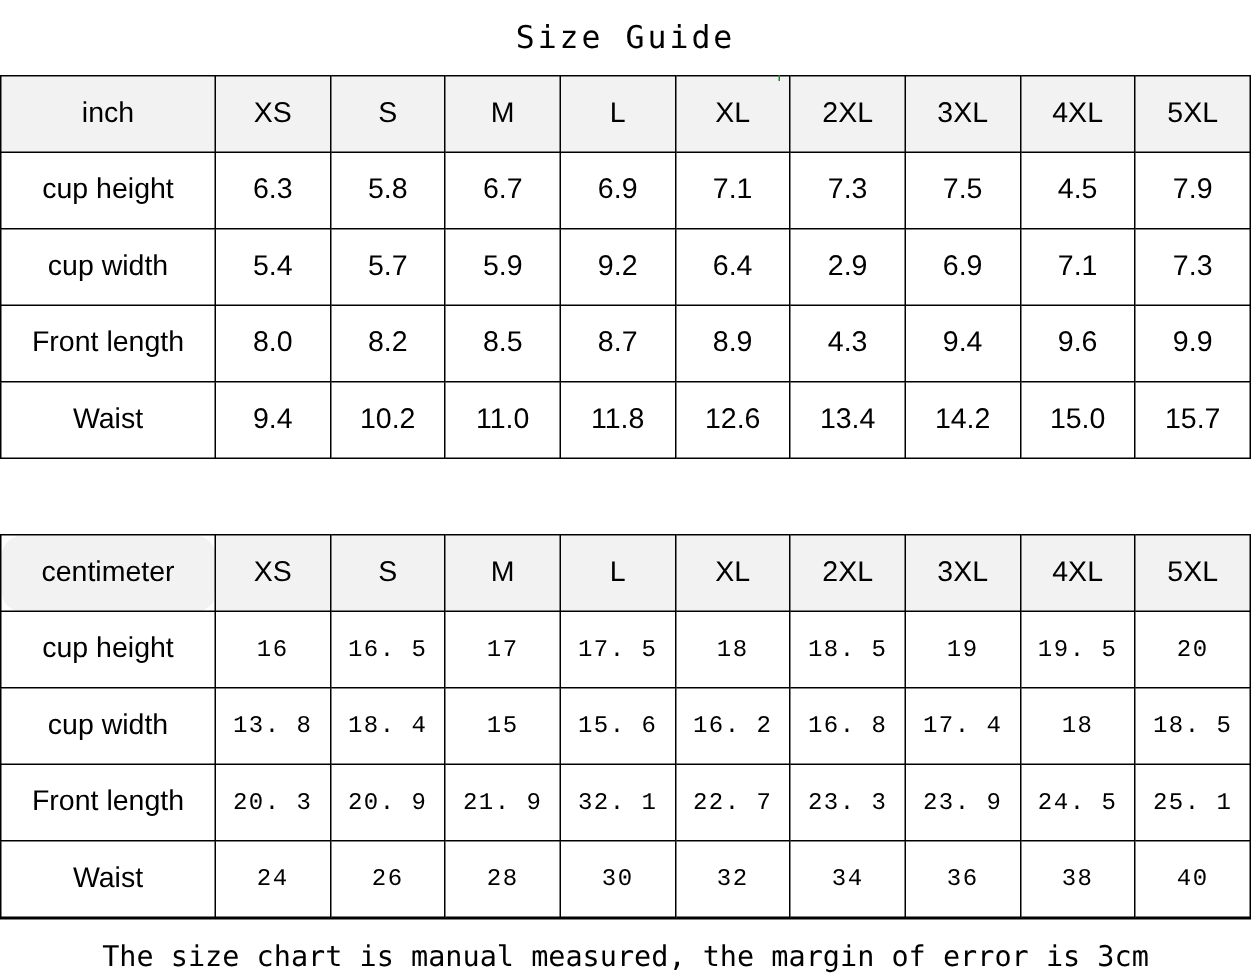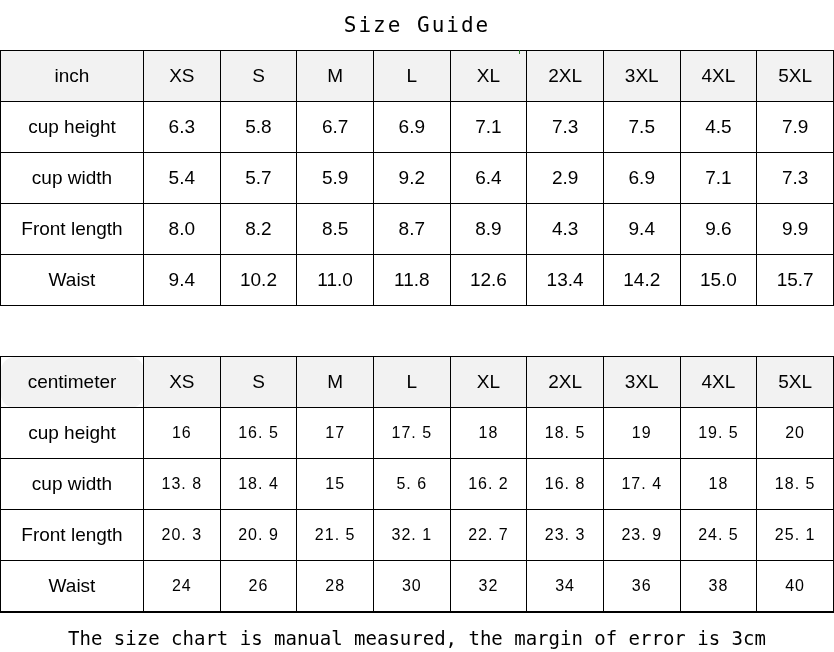--- a/index.html
+++ b/index.html
@@ -52,20 +52,21 @@
   }
   table td.head-cell {
     background: #f2f2f2;
   }
   table td.num {
     font-size: 19px;
   }
   .cm-table td.num {
     font-size: 16px;
     letter-spacing: 1px;
+    font-family: Liberation Mono, monospace;
   }
   .cm-table td.label-col {
     font-size: 19px;
     letter-spacing: 0;
     border-radius: 14px;
   }
   .spacer {
     height: 50px;
     width: 834px;
     background: #ffffff;
@@ -189,32 +190,32 @@
         <td class="num">18. 5</td>
         <td class="num">19</td>
         <td class="num">19. 5</td>
         <td class="num">20</td>
       </tr>
       <tr>
         <td class="label-col">cup width</td>
         <td class="num">13. 8</td>
         <td class="num">18. 4</td>
         <td class="num">15</td>
-        <td class="num">5. 6</td>
+        <td class="num">15. 6</td>
         <td class="num">16. 2</td>
         <td class="num">16. 8</td>
         <td class="num">17. 4</td>
         <td class="num">18</td>
         <td class="num">18. 5</td>
       </tr>
       <tr>
         <td class="label-col">Front length</td>
         <td class="num">20. 3</td>
         <td class="num">20. 9</td>
-        <td class="num">21. 5</td>
+        <td class="num">21. 9</td>
         <td class="num">32. 1</td>
         <td class="num">22. 7</td>
         <td class="num">23. 3</td>
         <td class="num">23. 9</td>
         <td class="num">24. 5</td>
         <td class="num">25. 1</td>
       </tr>
       <tr>
         <td class="label-col">Waist</td>
         <td class="num">24</td>

